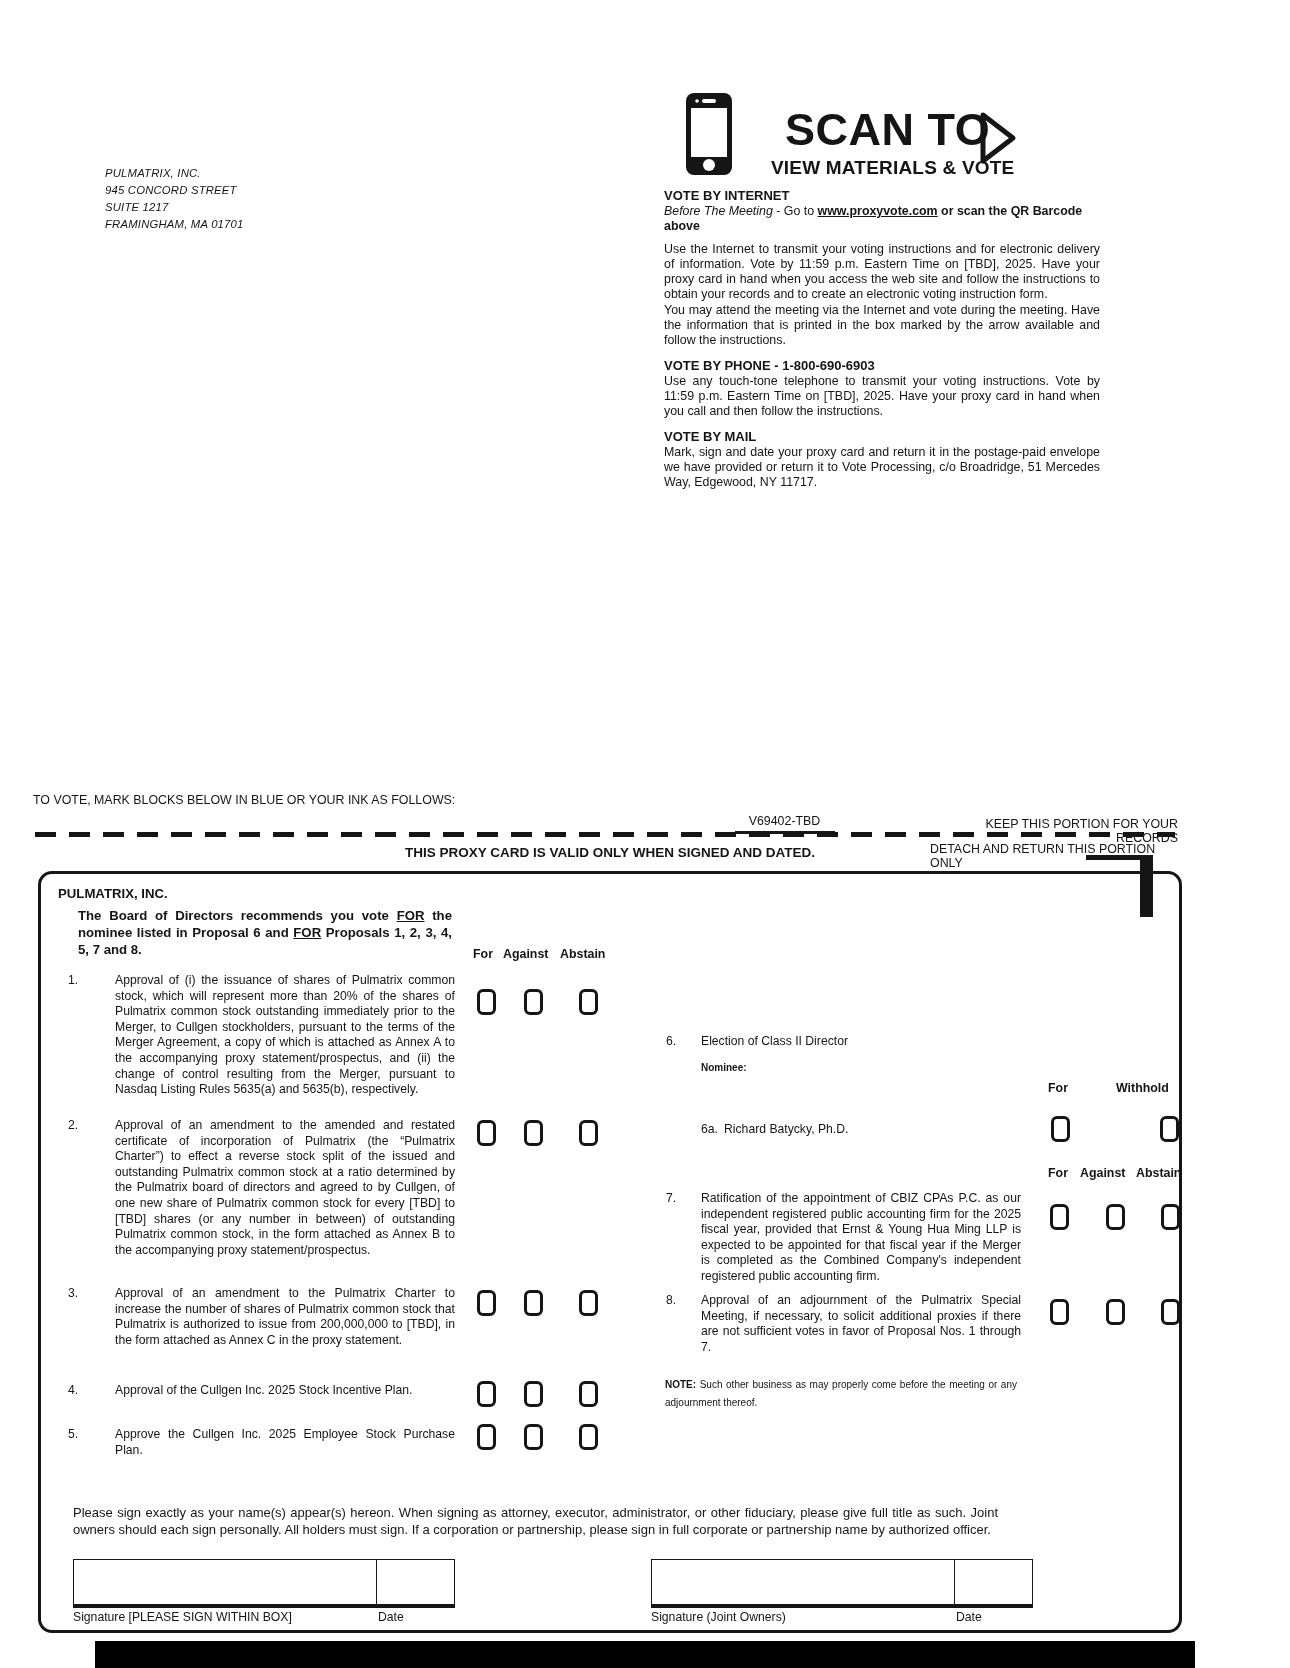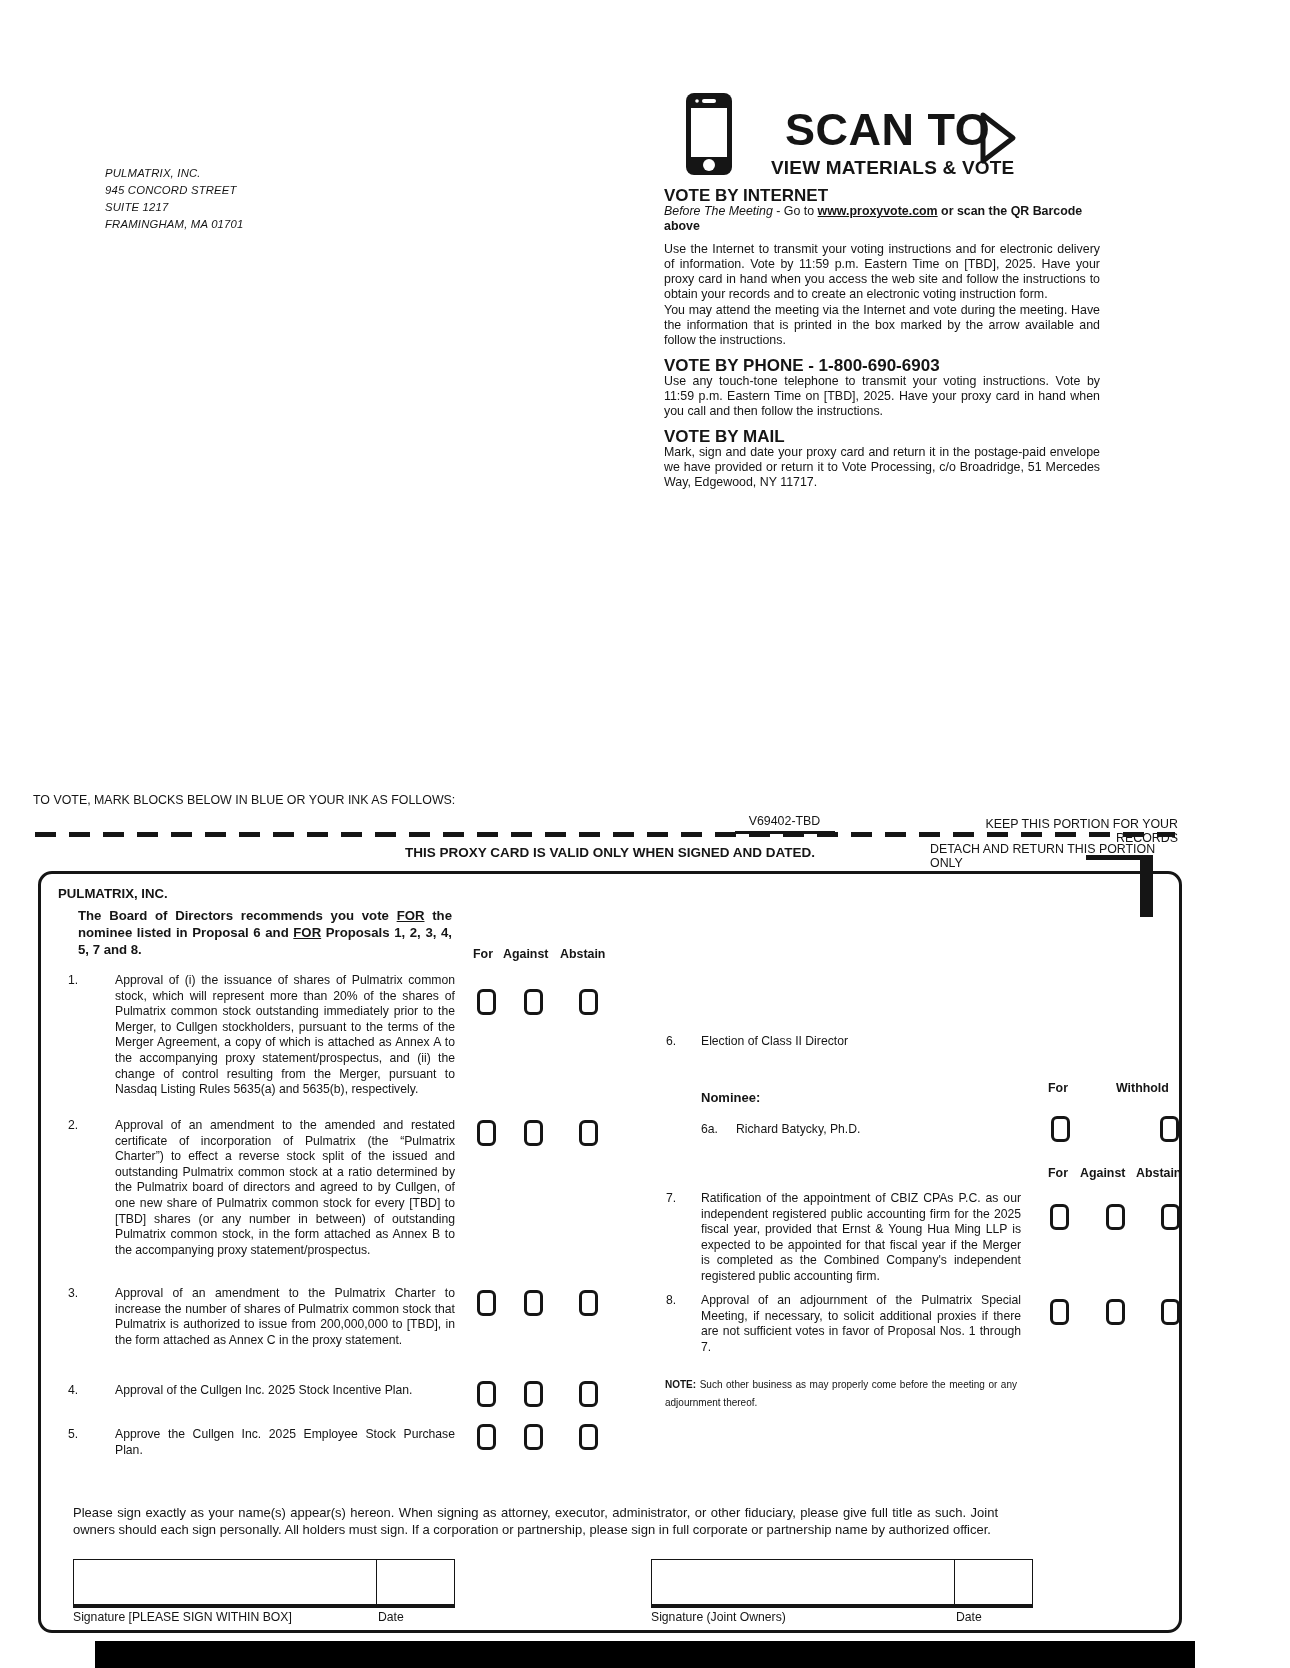--- a/index.html
+++ b/index.html
@@ -4,21 +4,21 @@
 <style>
   html,body{margin:0;padding:0;background:#fff;}
   .page{position:relative;width:1290px;height:1668px;background:#ffffff;
         font-family:"Liberation Sans",sans-serif;color:#151515;overflow:hidden;}
   .abs{position:absolute;}
   .b{font-weight:bold;}
   .addr{font-style:italic;font-size:11.3px;line-height:17px;letter-spacing:.2px;}
   .scan-title{font-size:45px;font-weight:bold;letter-spacing:.5px;}
   .scan-sub{font-size:19px;font-weight:bold;letter-spacing:.2px;}
   .col{width:436px;font-size:12.4px;line-height:15px;text-align:justify;}
-  .col .h{font-weight:bold;font-size:17px;margin:10px 0 1px 0;text-align:left;}
+  .col .h{font-weight:bold;font-size:13px;margin:10px 0 1px 0;text-align:left;}
   .col > :first-child{margin-top:0;}
   .col p{margin:1px 0 0 0;}
   .col .line{margin:1px 0 8px 0;text-align:left;}
   .col .line + p{margin-top:0;}
   .lnk{font-weight:bold;text-decoration:underline;}
   .small{font-size:12.4px;}
   .dash{height:5px;background:repeating-linear-gradient(90deg,#151515 0 21px,transparent 21px 34px);}
   .card{position:absolute;left:38px;top:871px;width:1138px;height:756px;
         border:3px solid #151515;border-radius:14px;}
   .rec{font-weight:bold;font-size:13.2px;line-height:17px;text-align:justify;}
@@ -131,26 +131,26 @@
       <div class="ptxt">Approve the Cullgen Inc. 2025 Employee Stock Purchase Plan.</div>
     </div>
     <div class="cb" style="left:436px;top:550px;"></div>
     <div class="cb" style="left:483px;top:550px;"></div>
     <div class="cb" style="left:538px;top:550px;"></div>
 
     <div class="prop" style="left:625px;top:160px;width:400px;">
       <span class="pnum">6.</span>
       <div style="margin-left:35px;">Election of Class II Director</div>
     </div>
-    <div class="abs b" style="left:660px;top:216px;font-size:13px;">Nominee:</div>
+    <div class="abs b" style="left:660px;top:188px;font-size:10px;">Nominee:</div>
     <span class="vh" style="left:1007px;top:207px;">For</span>
     <span class="vh" style="left:1075px;top:207px;">Withhold</span>
     <div class="prop" style="left:660px;top:248px;width:340px;">
       <span class="pnum">6a.</span>
-      <div style="margin-left:35px;">Richard Batycky, Ph.D.</div>
+      <div style="margin-left:23px;">Richard Batycky, Ph.D.</div>
     </div>
     <div class="cb" style="left:1010px;top:242px;"></div>
     <div class="cb" style="left:1119px;top:242px;"></div>
 
     <span class="vh" style="left:1007px;top:292px;">For</span>
     <span class="vh" style="left:1039px;top:292px;">Against</span>
     <span class="vh" style="left:1095px;top:292px;">Abstain</span>
 
     <div class="prop" style="left:625px;top:317px;width:360px;">
       <span class="pnum">7.</span>

